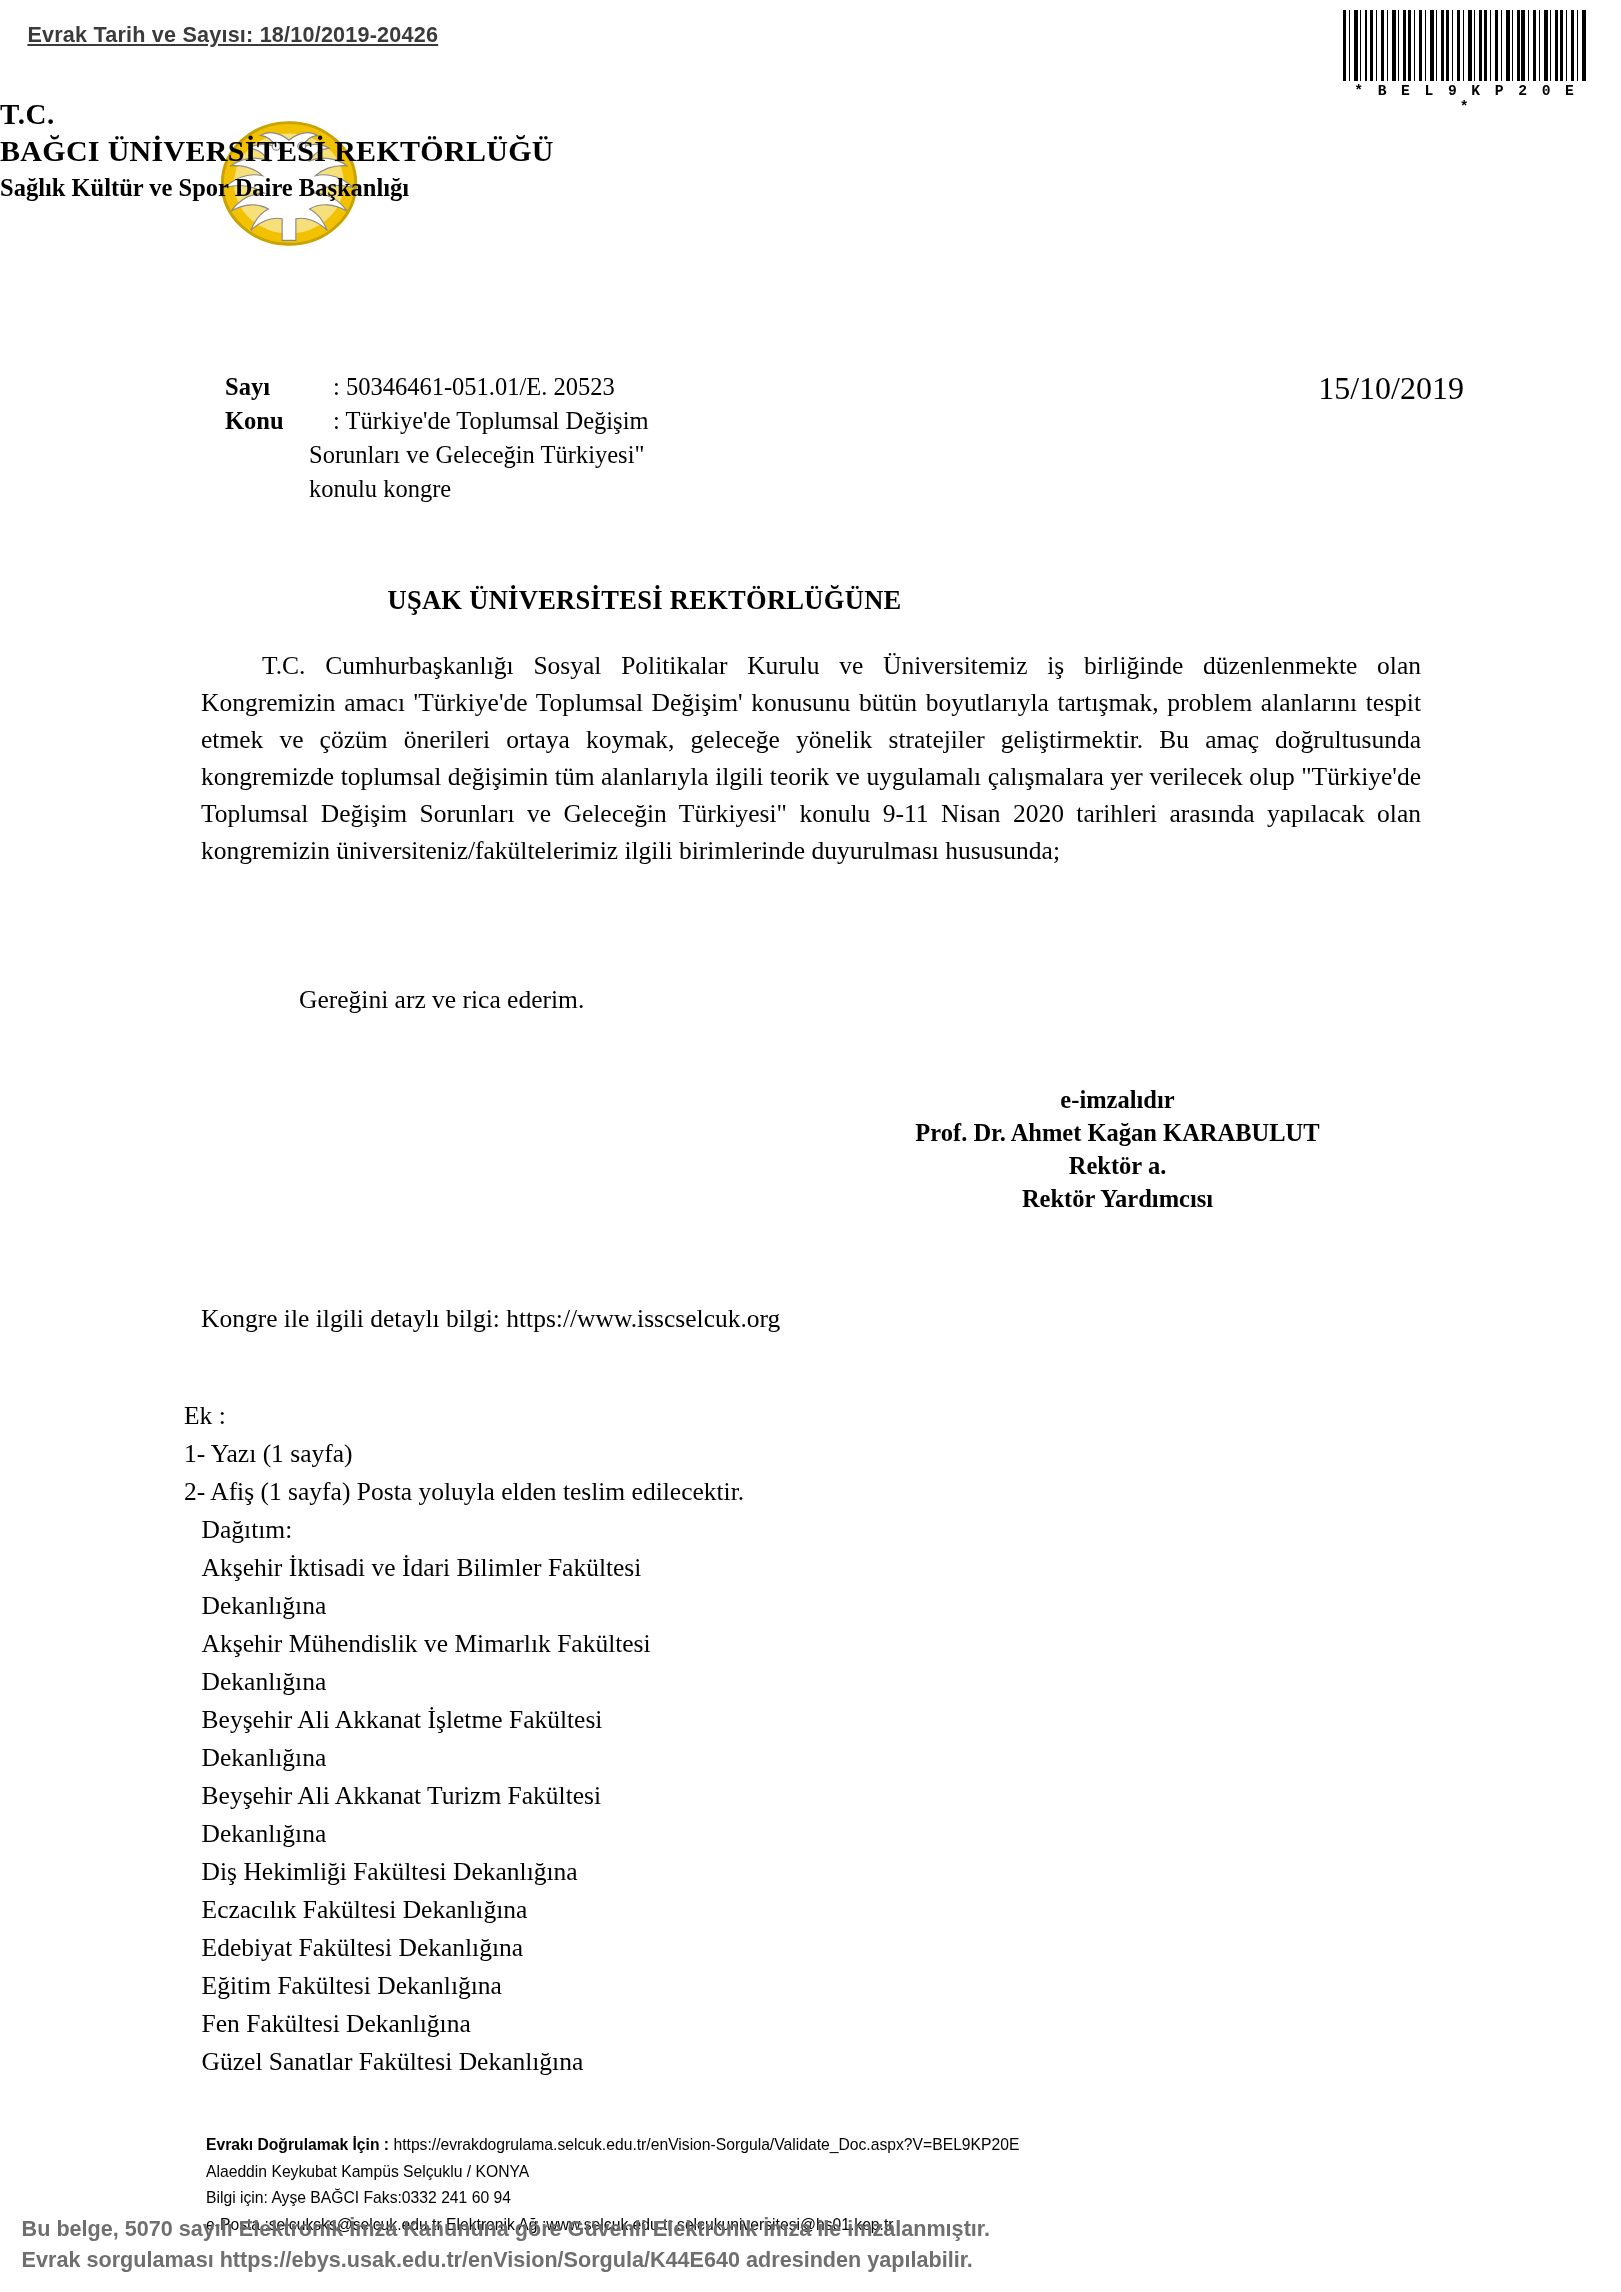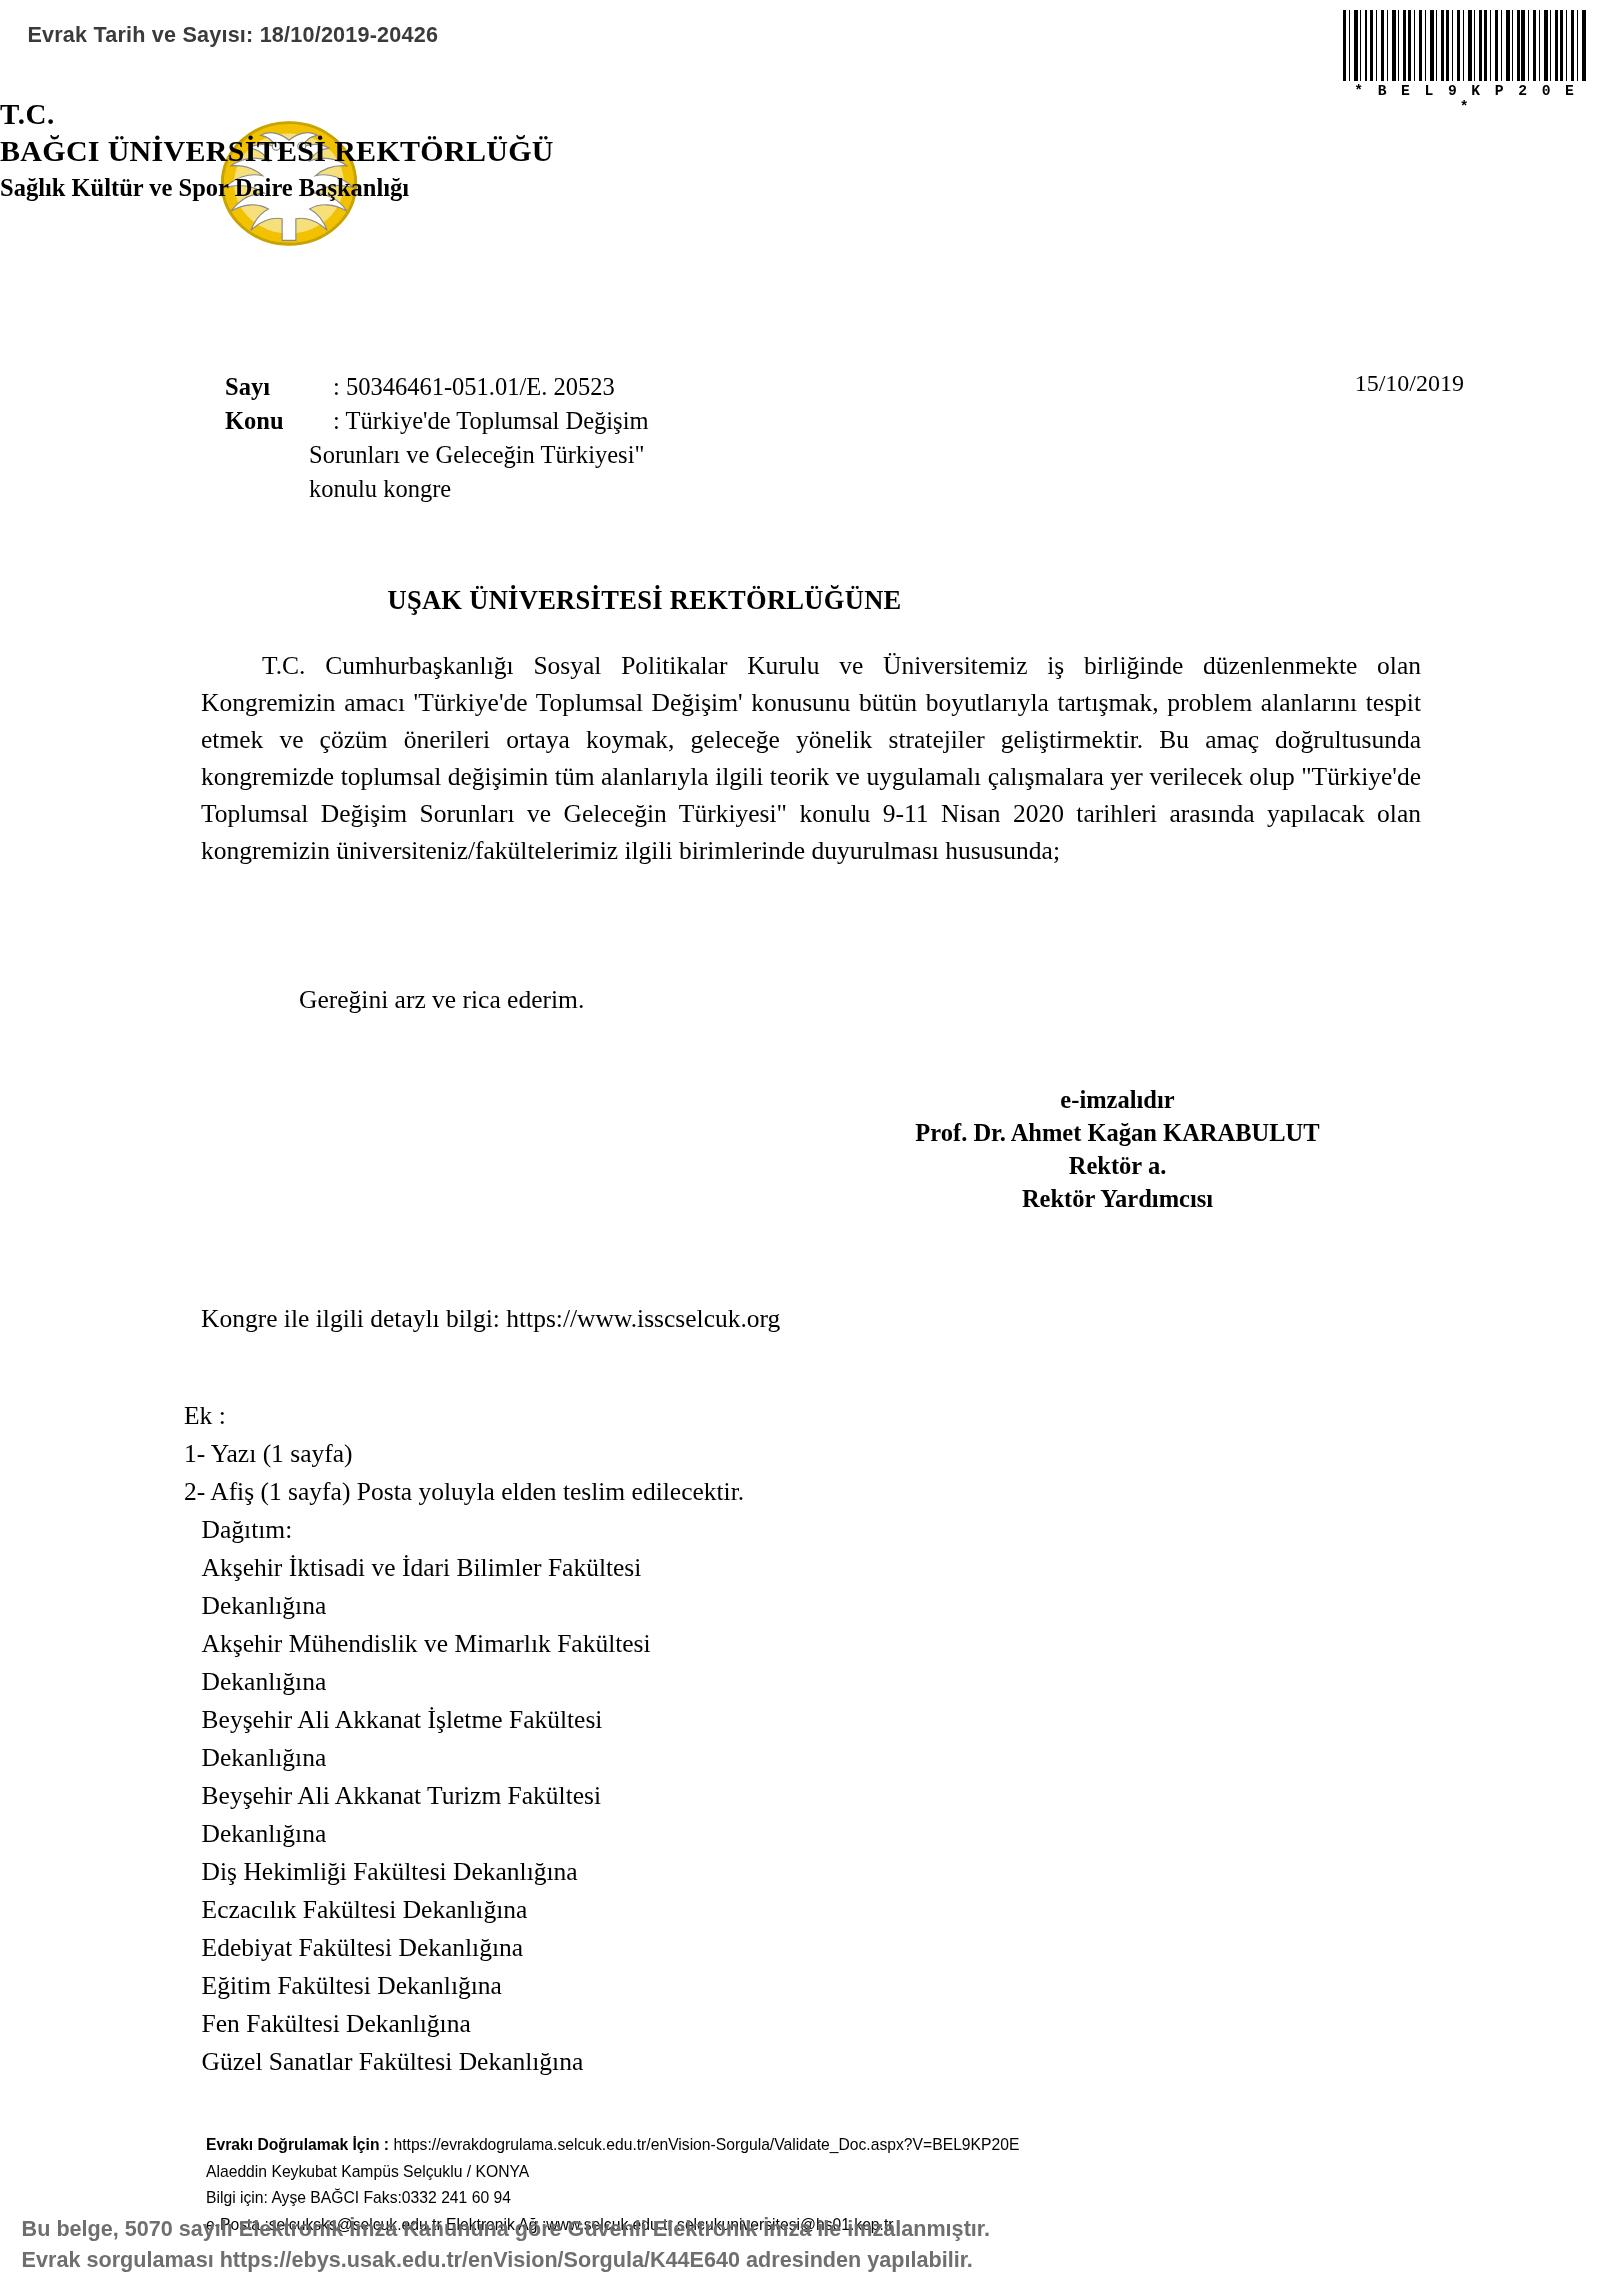--- a/index.html
+++ b/index.html
@@ -19,20 +19,21 @@
   
   .evrak-stamp {
     position: absolute;
     top: 21.6px;
     left: 27.4px;
     font-family: "Liberation Sans", sans-serif;
     font-size: 21.6px;
     font-weight: bold;
     color: #3b3b3b;
     letter-spacing: 0.2px;
+    text-decoration: underline;
   }
 
   
   .barcode-block {
     position: absolute;
     top: 9.8px;
     left: 1343px;
     width: 245px;
     text-align: center;
   }
@@ -109,21 +110,21 @@
     width: 108px;
     flex: none;
   }
   .meta-value {
     flex: 1;
   }
   .meta-date {
     position: absolute;
     top: 370px;
     right: 157px;
-    font-size: 24px;
+    font-size: 32px;
   }
   .konu-cont {
     margin-left: 108px;
   }
 
   
   .recipient {
     position: absolute;
     top: 585px;
     left: 0;

